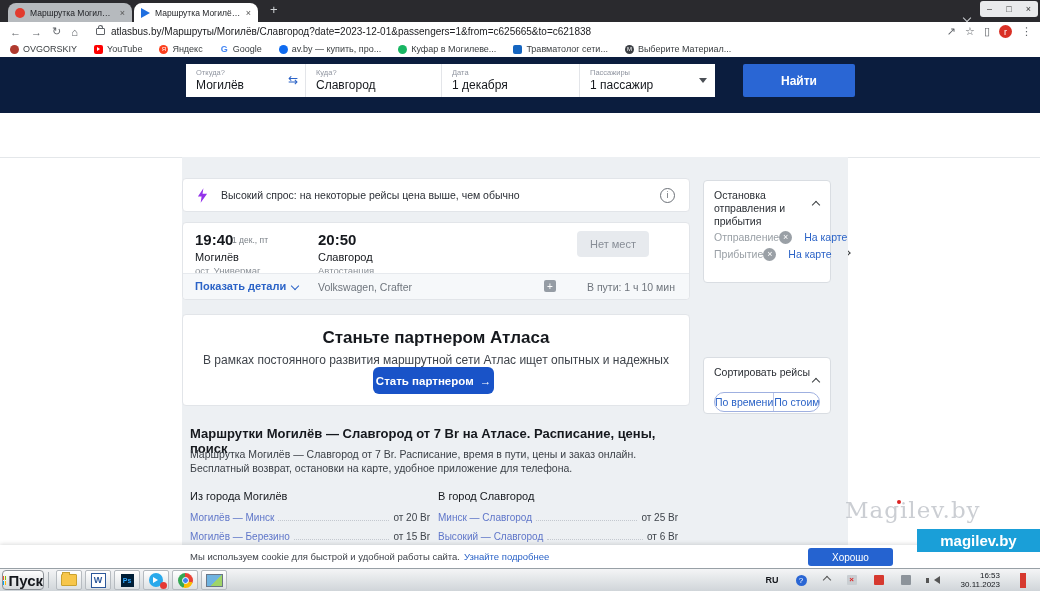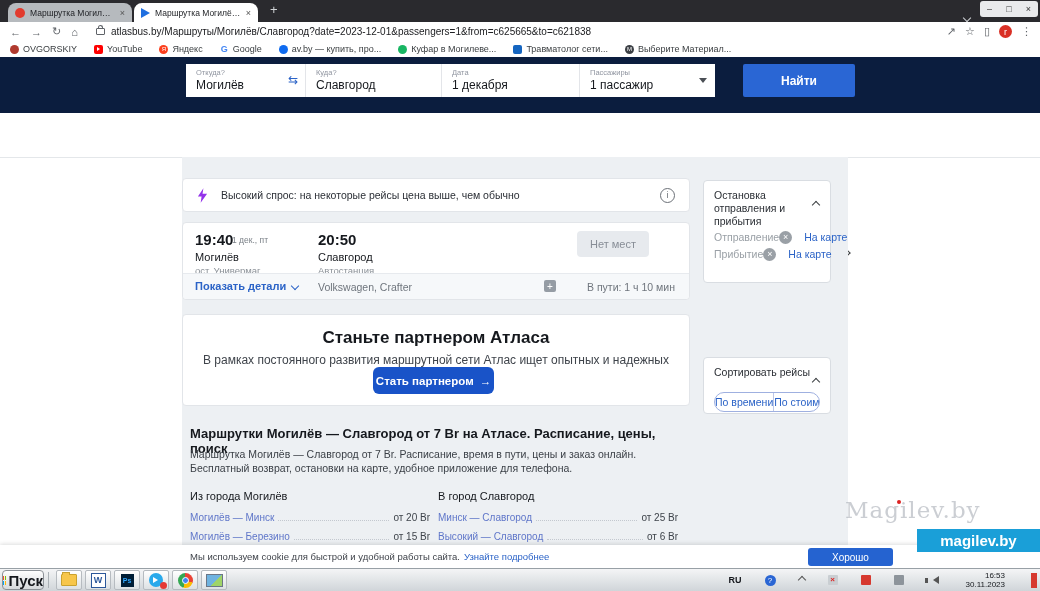--- a/index.html
+++ b/index.html
@@ -153,21 +153,21 @@
          display:flex;align-items:center;justify-content:center}
   .ic-ps::after{content:"Ps"}
   .ic-tg{width:14px;height:14px;border-radius:50%;background:#29a9eb;position:relative}
   .ic-tg::after{content:"";position:absolute;left:4px;top:4px;border:3px solid transparent;border-left:5px solid #fff}
   .tgbadge{position:absolute;right:1px;bottom:0;width:7px;height:7px;background:#e53935;border-radius:50%}
   .ic-chrome{width:15px;height:15px;border-radius:50%;position:relative;
              background:conic-gradient(#ea4335 0 30%,#fbbc05 30% 55%,#34a853 55% 100%)}
   .ic-chrome::after{content:"";position:absolute;left:4px;top:4px;width:5px;height:5px;background:#4285f4;
                     border:1.5px solid #fff;border-radius:50%}
   .ic-img{width:15px;height:11px;border:1px solid #6b7687;background:linear-gradient(135deg,#6fb3e0 55%,#9fd468 55%)}
-  #tray{margin-left:auto;display:flex;align-items:center;gap:23px;padding-right:3px;font-size:9px}
+  #tray{margin-left:auto;display:flex;align-items:center;gap:17px;padding-right:14px;font-size:9px}
   .qicon{width:11px;height:11px;border-radius:50%;background:#2a66d4;color:#fff;font-size:8px;
          display:flex;align-items:center;justify-content:center}
   .qicon::after{content:"?"}
   .tico{width:10px;height:10px;border-radius:1px}
   .tflag{background:#c9ced2;position:relative;color:#d22;font-size:8px;font-weight:bold;line-height:10px;text-align:center}
   .tflag::after{content:"×"}
   .tred{background:#d6392f}
   .tnet{background:#8d949b}
   .spk{width:0;height:0;border:4px solid transparent;border-right:6px solid #555;position:relative;margin-left:2px}
   .spk::before{content:"";position:absolute;left:-8px;top:-2px;width:3px;height:5px;background:#555}

